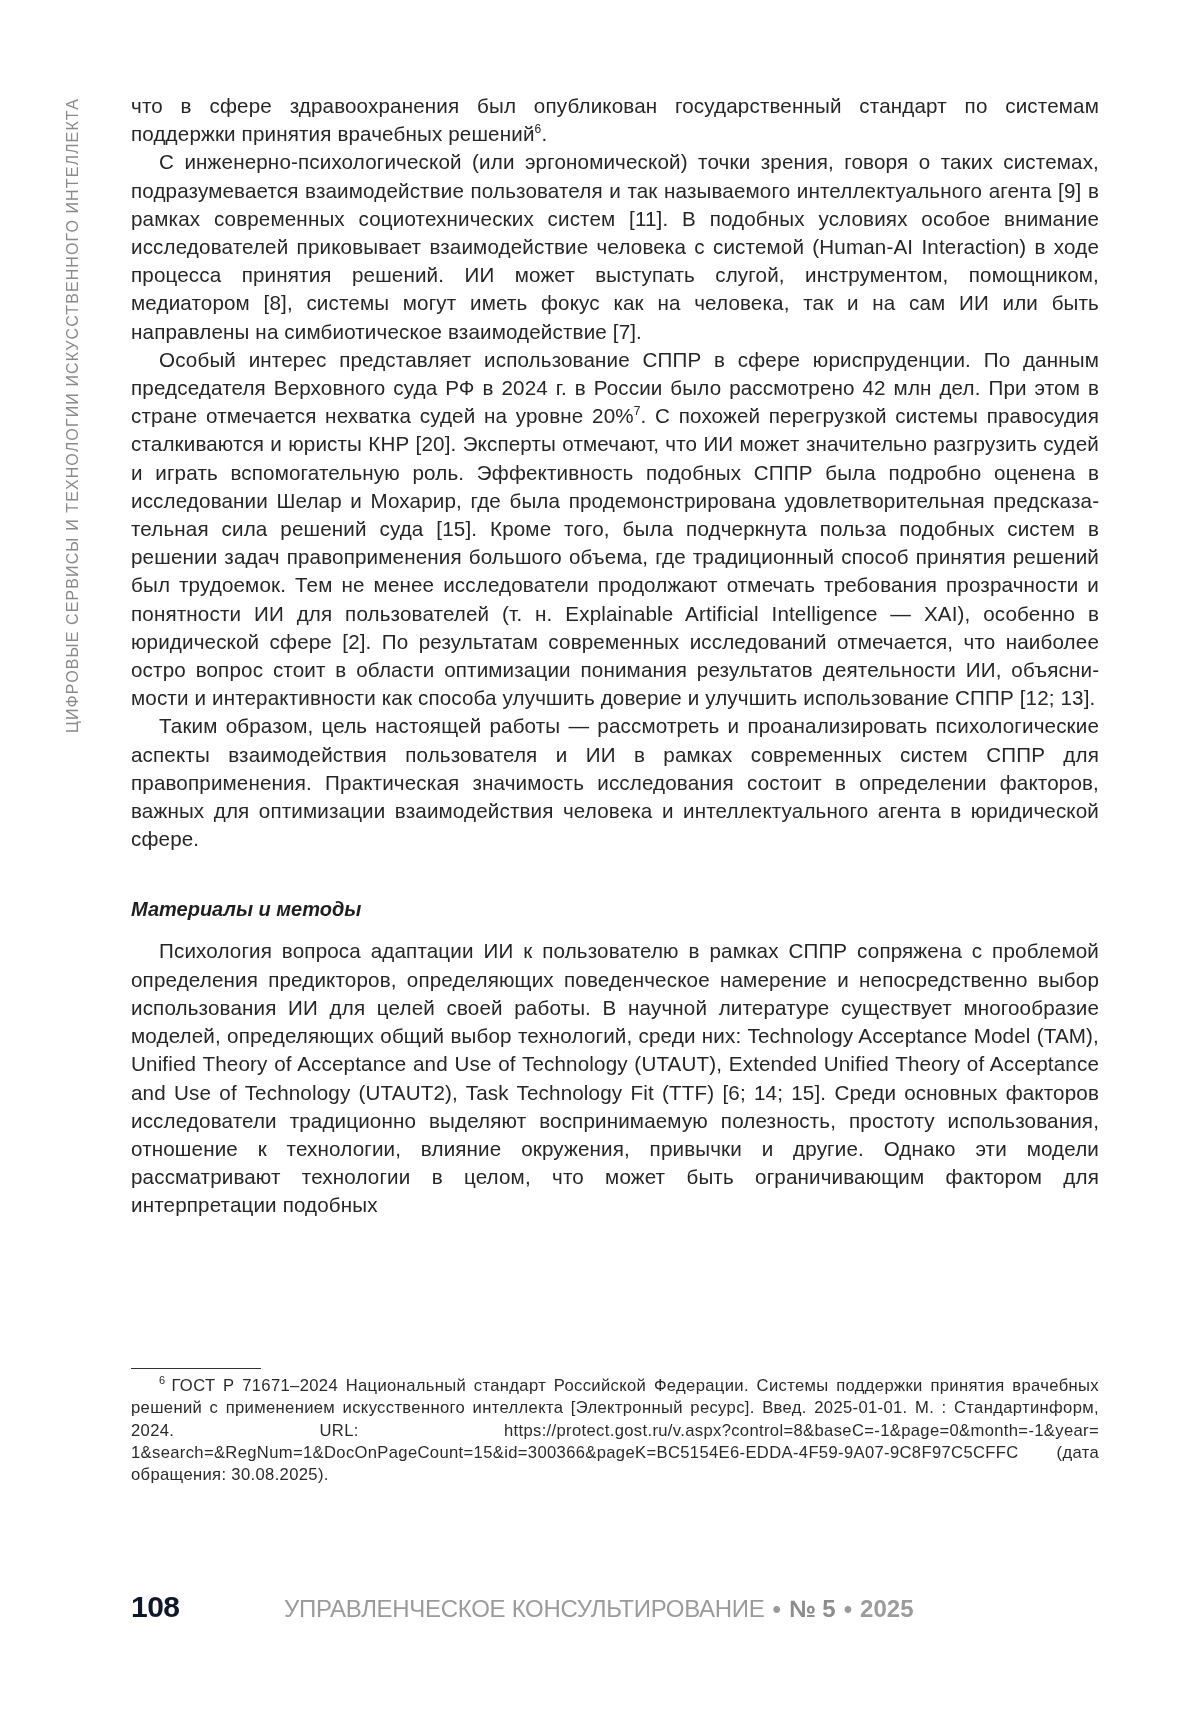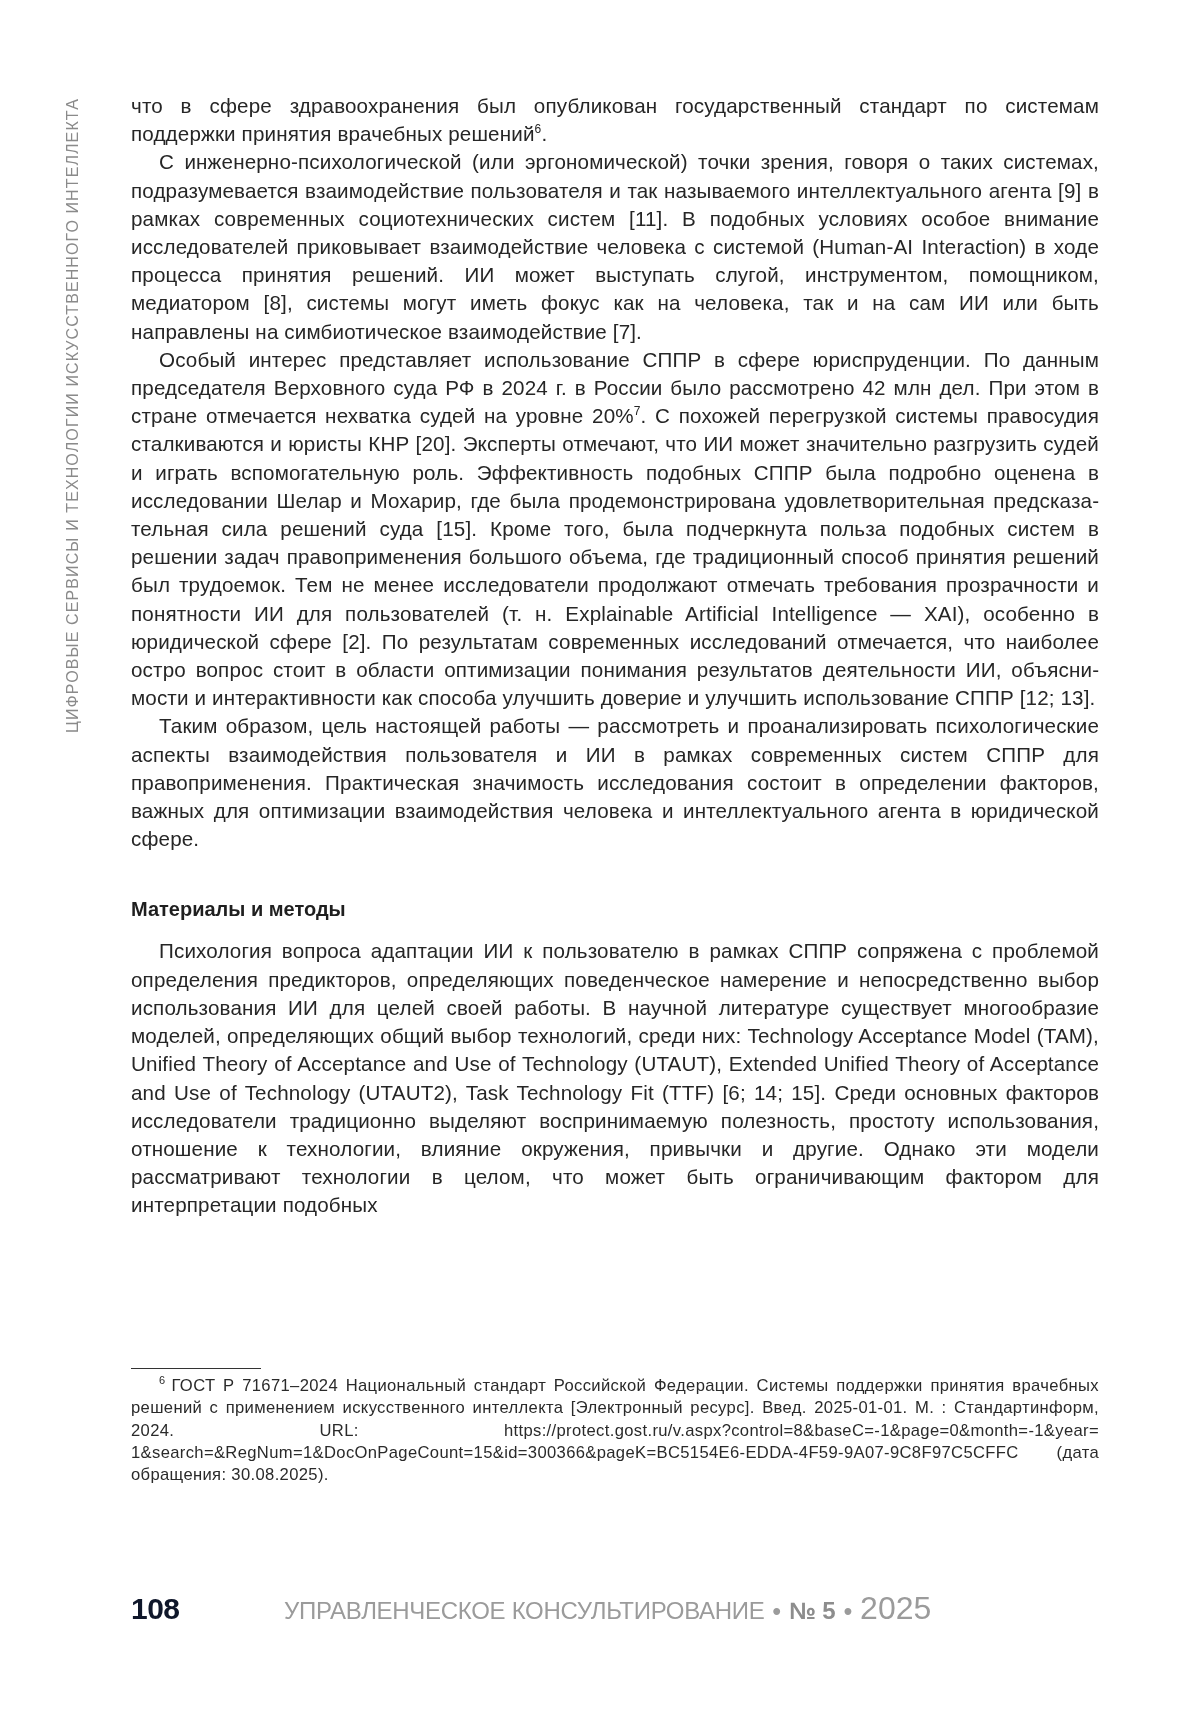--- a/index.html
+++ b/index.html
@@ -50,20 +50,21 @@
       font-size: 12px;
       vertical-align: super;
       line-height: 0;
     }
     .section-heading {
       margin: 42px 0 14px 0;
       font-size: 20px;
       font-weight: bold;
       line-height: 28px;
       color: #1f1f1f;
+      font-style: italic;
     }
     .footnote-rule {
       position: absolute;
       left: 131px;
       top: 1368px;
       width: 130px;
       height: 0;
       border-top: 1.5px solid #333;
     }
     .footnotes {
@@ -114,22 +115,23 @@
       color: #9b9b9b;
       margin: 0 8px;
       font-weight: bold;
     }
     .issue {
       font-size: 24px;
       font-weight: bold;
       color: #8d8d8d;
     }
     .year {
-      font-size: 32px;
+      font-size: 24px;
       color: #9b9b9b;
+      font-weight: bold;
     }
   </style>
 </head>
 <body>
 
 <div class="side-running-title">ЦИФРОВЫЕ СЕРВИСЫ И ТЕХНОЛОГИИ ИСКУССТВЕННОГО ИНТЕЛЛЕКТА</div>
 
 <div class="content">
   <p class="para noindent"><span>что в сфере здравоохранения был опубликован государственный стандарт по си­стемам поддержки принятия врачебных решений</span><sup class="fnref">6</sup><span>.</span></p>
   <p class="para">С инженерно-психологической (или эргономической) точки зрения, говоря о та­ких системах, подразумевается взаимодействие пользователя и так называемого интеллектуального агента [9] в рамках современных социотехнических систем [11]. В подобных условиях особое внимание исследователей приковывает взаимодействие человека с системой (Human-AI Interaction) в ходе процесса принятия решений. ИИ может выступать слугой, инструментом, помощником, медиатором [8], систе­мы могут иметь фокус как на человека, так и на сам ИИ или быть направлены на симбиотическое взаимодействие [7].</p>

